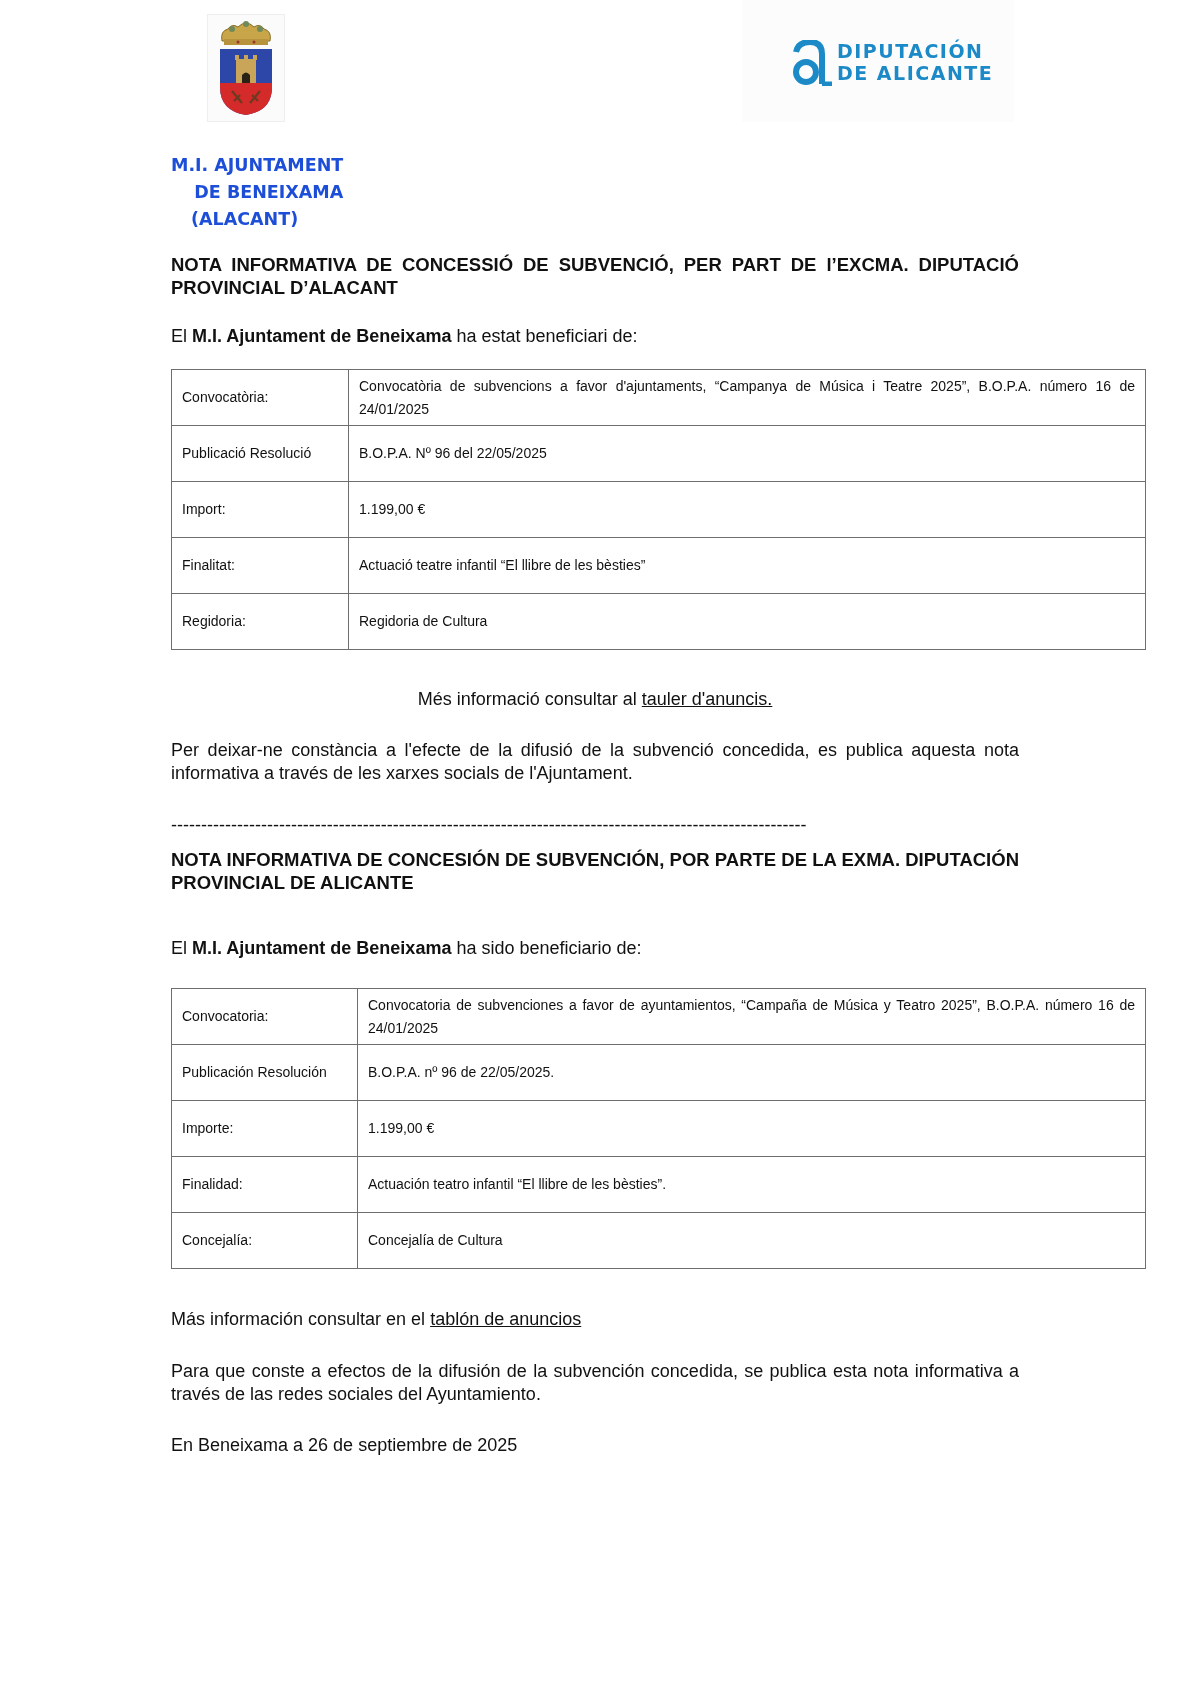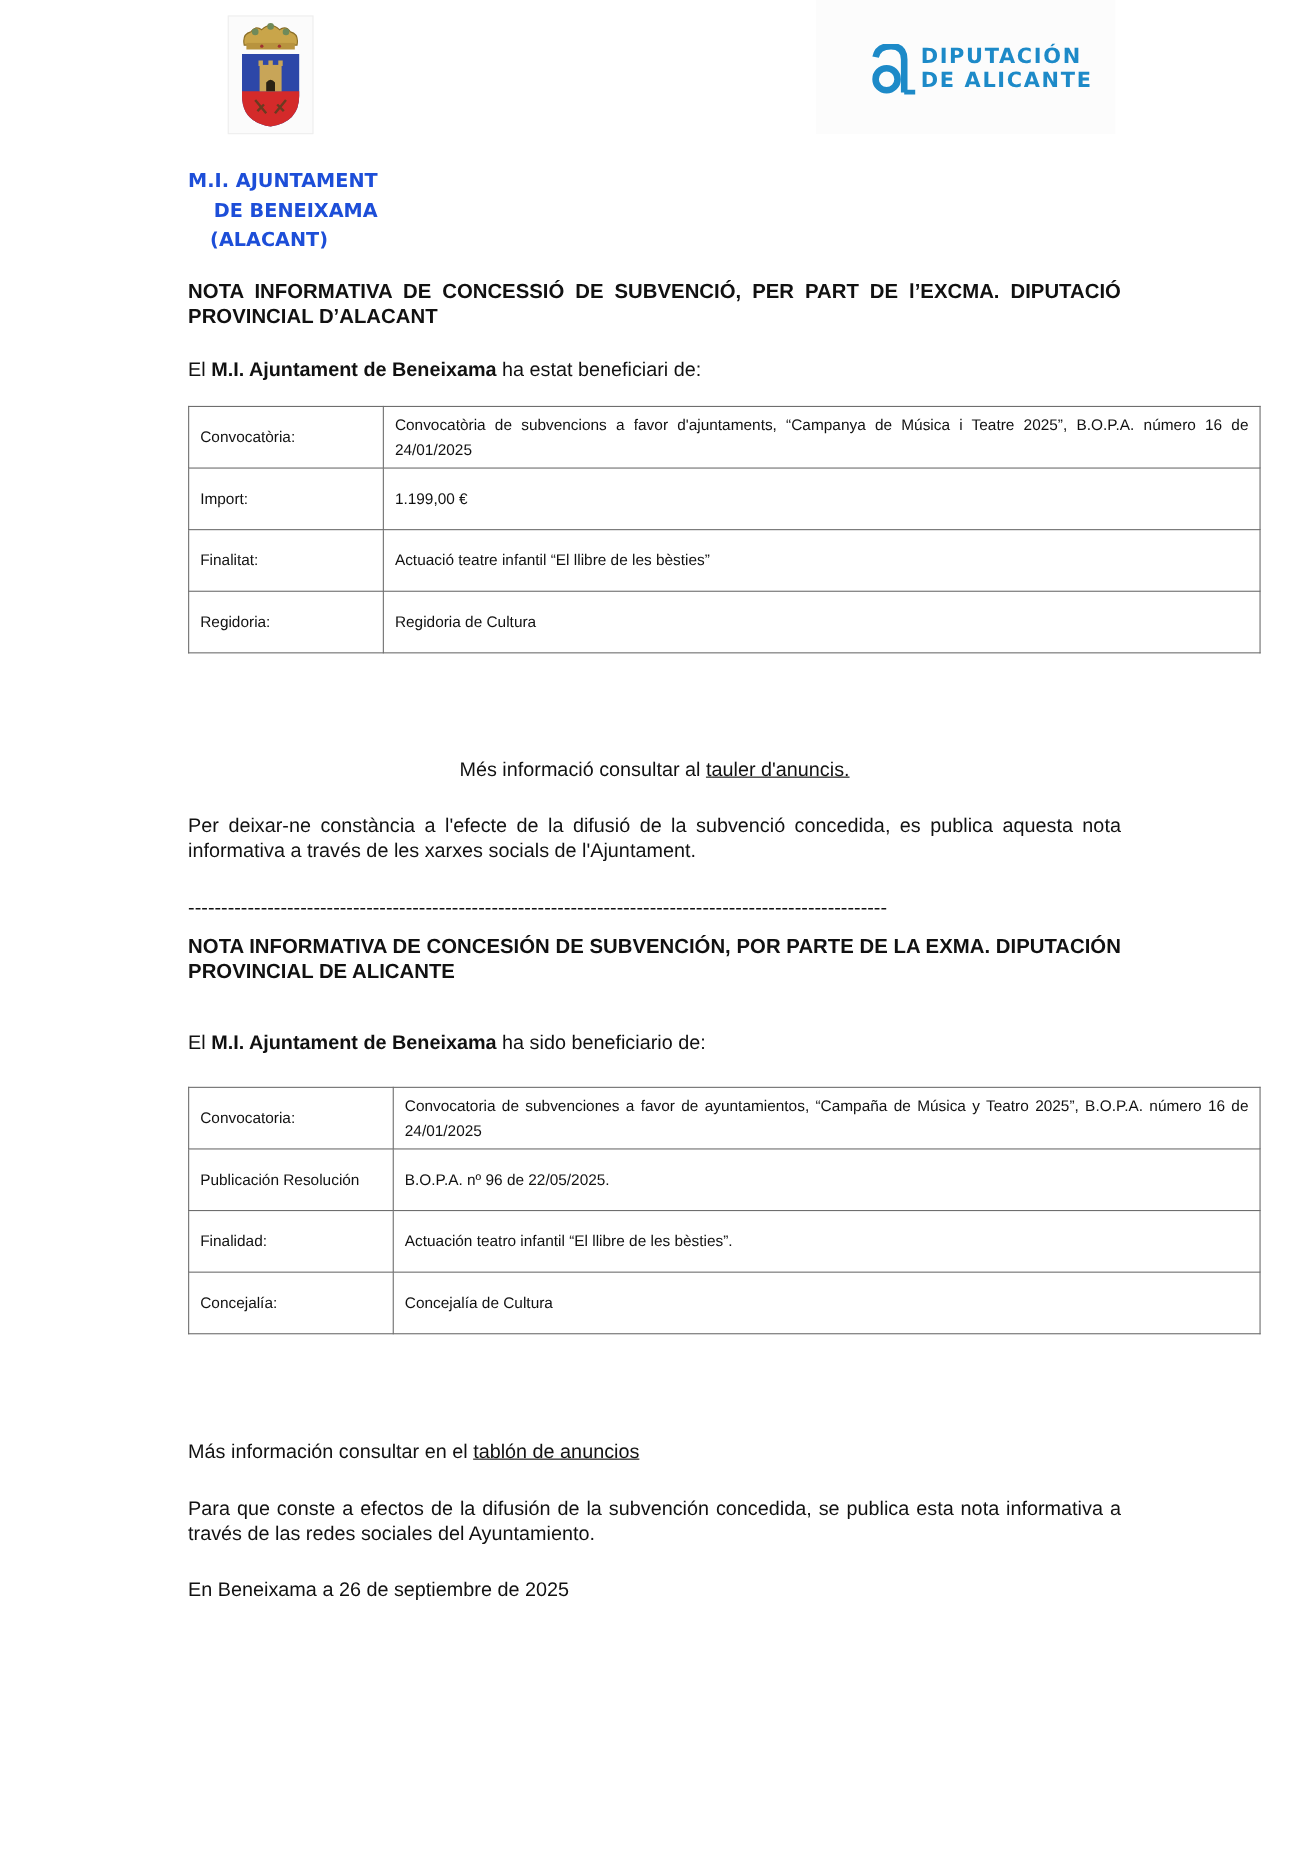--- a/index.html
+++ b/index.html
@@ -90,20 +90,24 @@
   <colgroup>
       <col style="width:177px">
       <col>
     </colgroup>
   <tbody>
       <tr>
     <td class="lbl">Convocatòria:</td>
     <td class="val">Convocatòria de subvencions a favor d'ajuntaments, “Campanya de Música i Teatre 2025”, B.O.P.A. número 16 de 24/01/2025</td>
   </tr>
   <tr>
+    <td class="lbl">Publicació Resolució</td>
+    <td class="val">B.O.P.A. Nº 96 del 22/05/2025</td>
+  </tr>
+  <tr>
     <td class="lbl">Import:</td>
     <td class="val">1.199,00 €</td>
   </tr>
   <tr>
     <td class="lbl">Finalitat:</td>
     <td class="val">Actuació teatre infantil “El llibre de les bèsties”</td>
   </tr>
   <tr>
     <td class="lbl">Regidoria:</td>
     <td class="val">Regidoria de Cultura</td>
@@ -133,20 +137,24 @@
   <tbody>
       <tr>
     <td class="lbl">Convocatoria:</td>
     <td class="val">Convocatoria de subvenciones a favor de ayuntamientos, “Campaña de Música y Teatro 2025”, B.O.P.A. número 16 de 24/01/2025</td>
   </tr>
   <tr>
     <td class="lbl">Publicación Resolución</td>
     <td class="val">B.O.P.A. nº  96 de 22/05/2025.</td>
   </tr>
   <tr>
+    <td class="lbl">Importe:</td>
+    <td class="val">1.199,00 €</td>
+  </tr>
+  <tr>
     <td class="lbl">Finalidad:</td>
     <td class="val">Actuación teatro infantil “El llibre de les bèsties”.</td>
   </tr>
   <tr>
     <td class="lbl">Concejalía:</td>
     <td class="val">Concejalía de Cultura</td>
   </tr>
 </tbody>
   </table>
 

